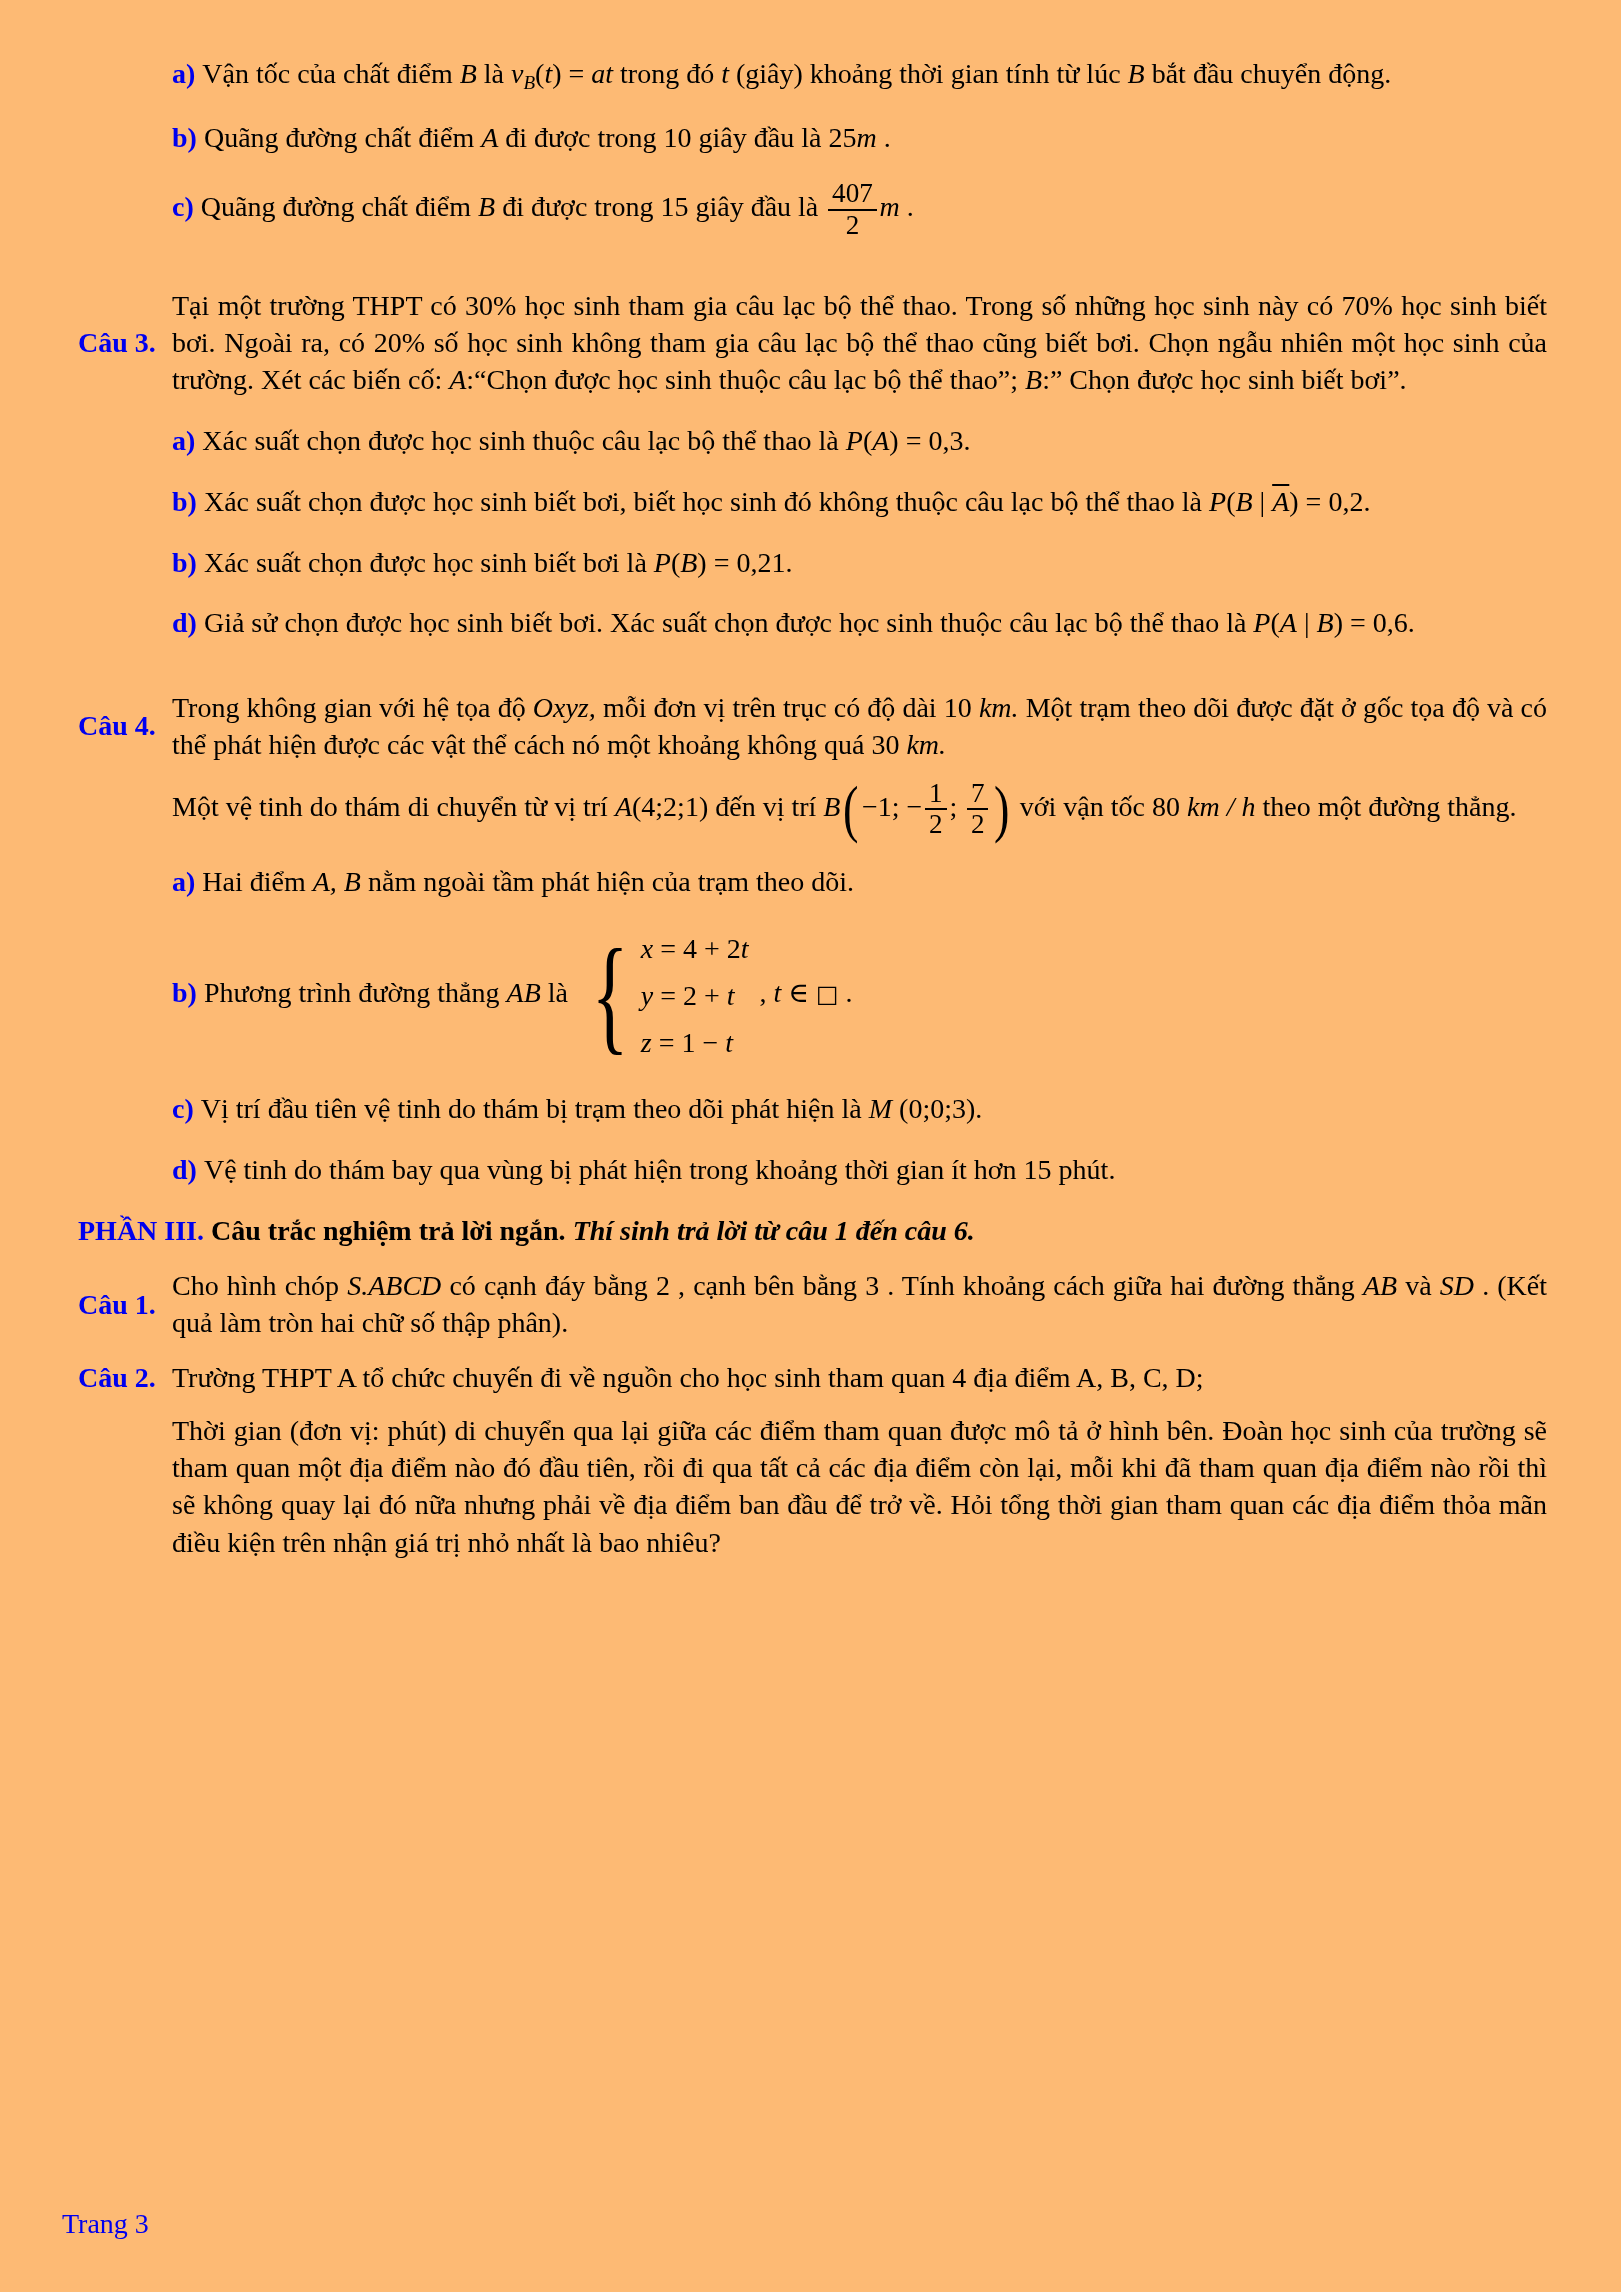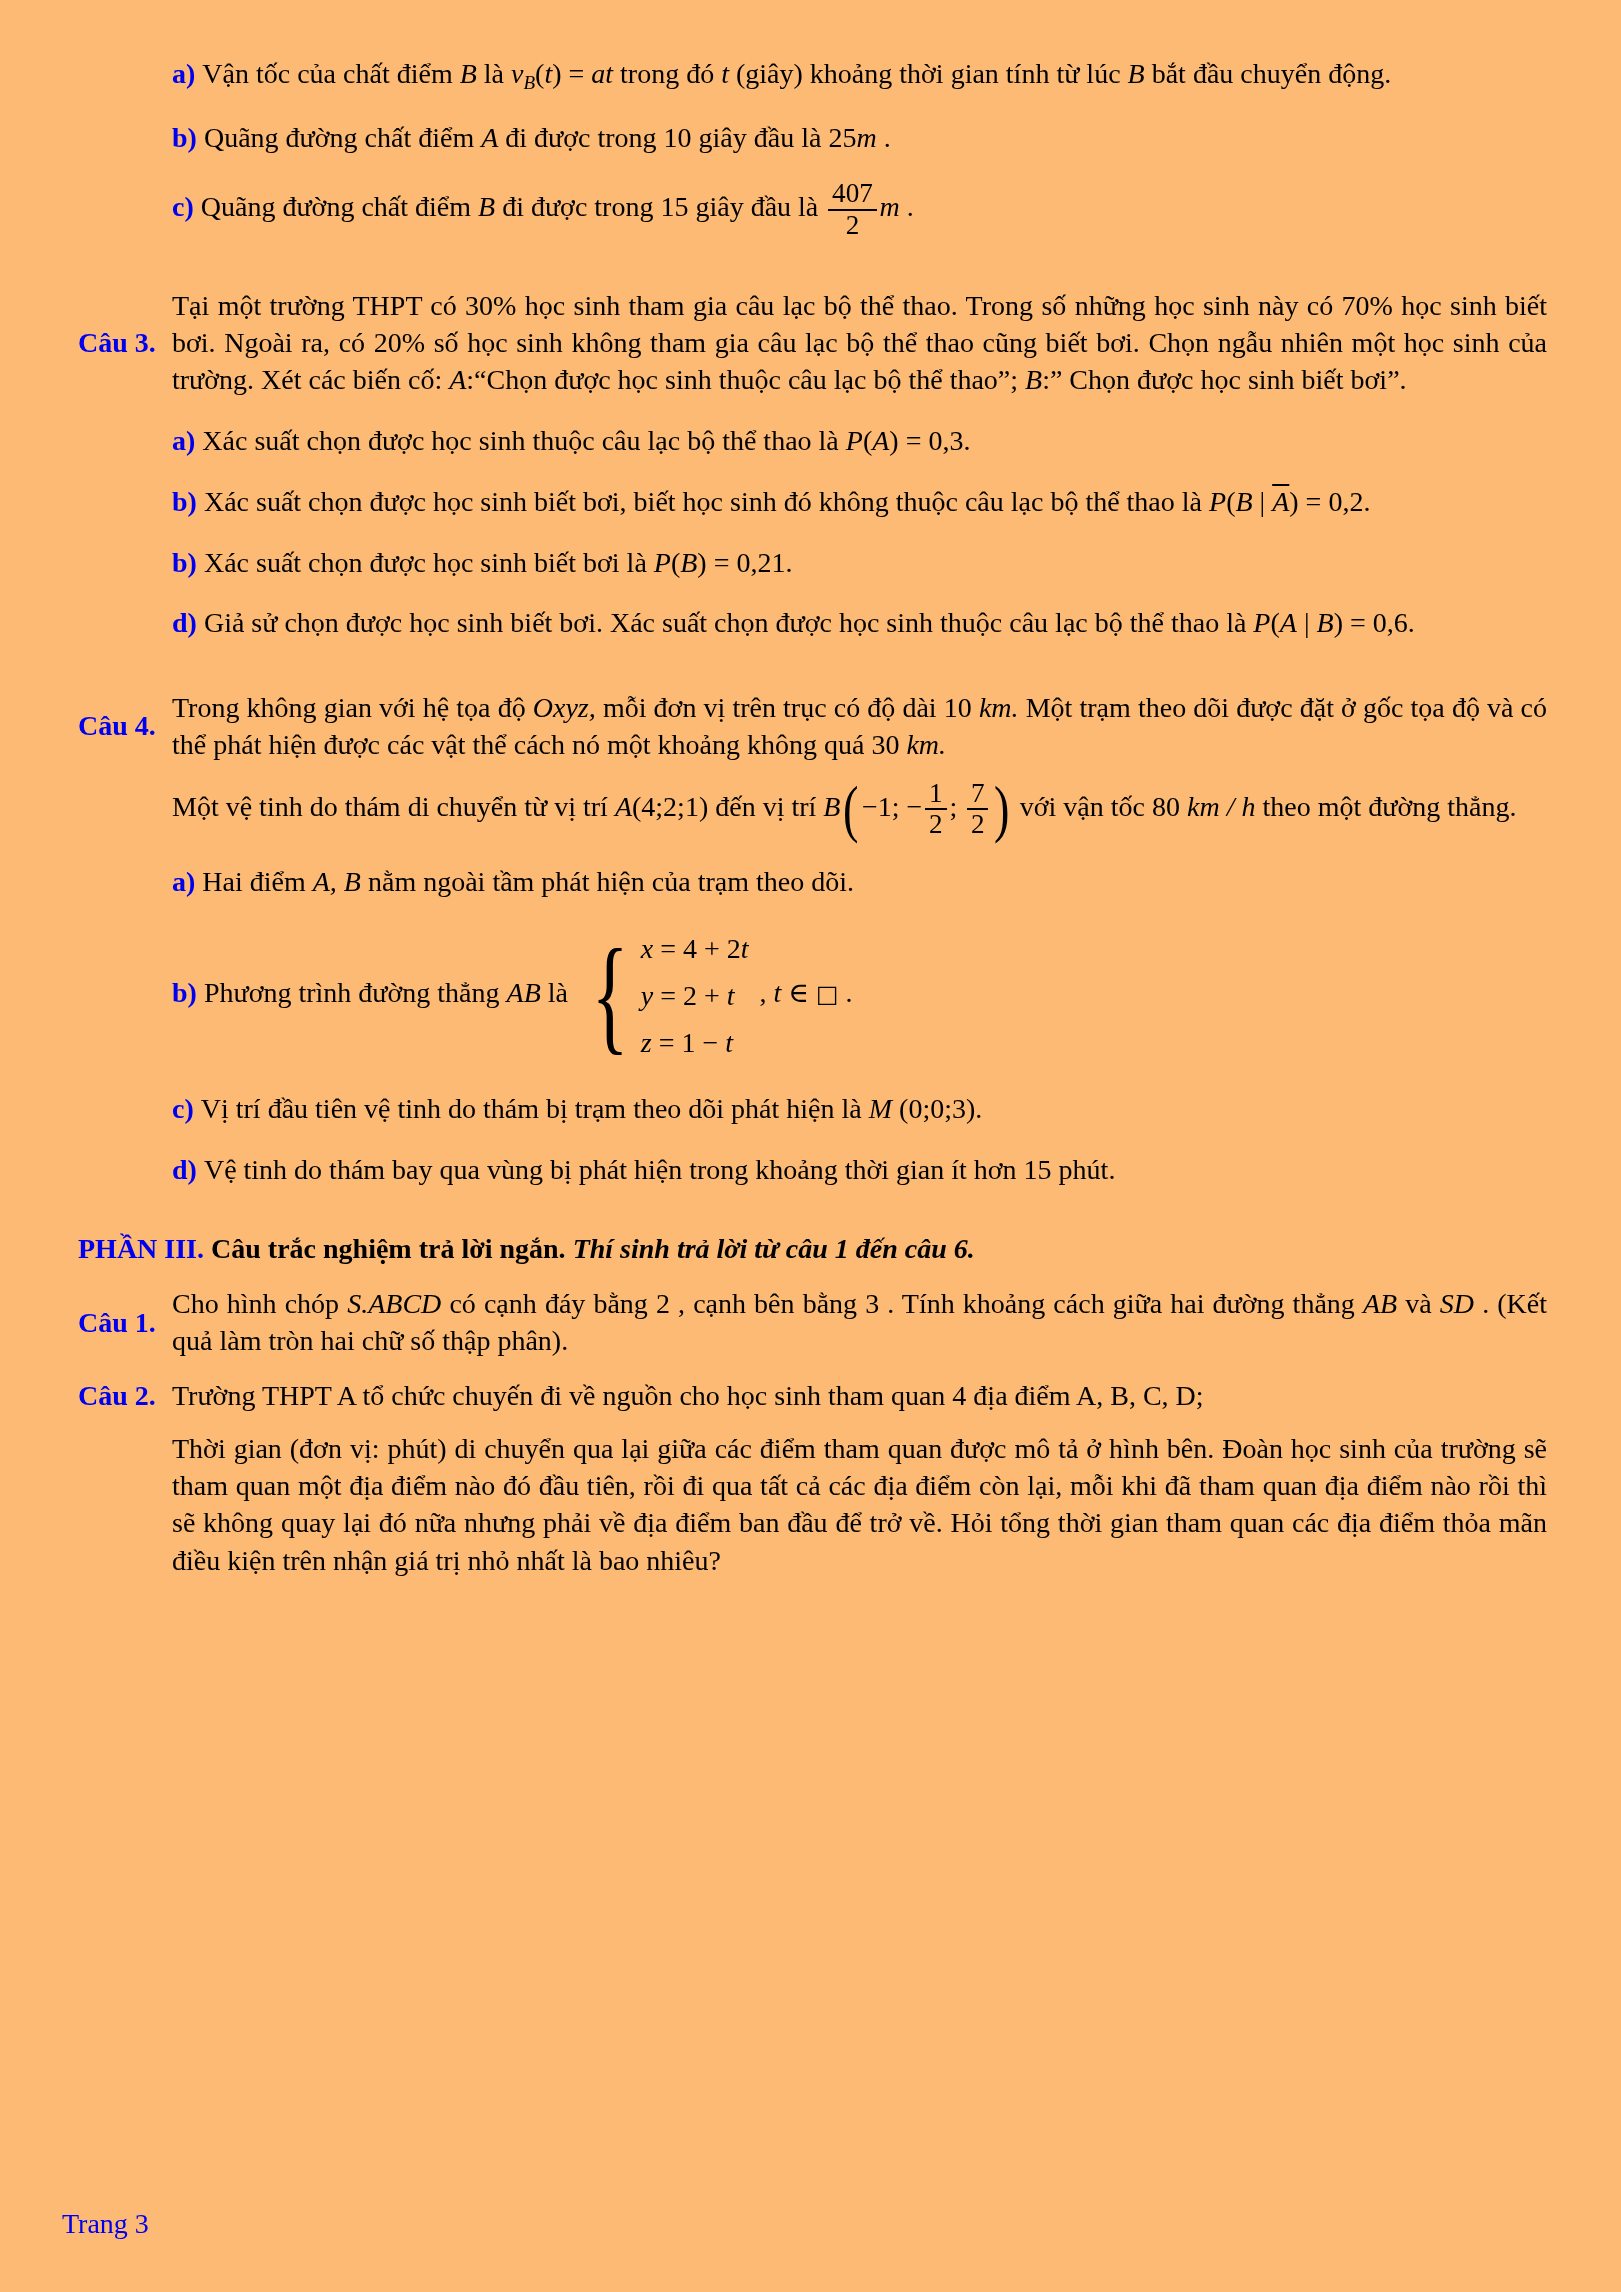--- a/index.html
+++ b/index.html
@@ -24,21 +24,21 @@
   .seg-sub{font-style:italic;font-size:0.68em;vertical-align:-0.3em;}
   .seg-over{font-style:italic;text-decoration:overline;}
   .seg-sq{font-family:"DejaVu Sans",sans-serif;font-size:0.85em;}
   .seg-bigp{display:inline-block;font-size:2.3em;line-height:0;vertical-align:middle;transform:scaleX(.72);}
   .frac{display:inline-block;text-align:center;vertical-align:middle;line-height:1.08;padding:0 2.9px;font-size:0.97em;}
   .frac .num{display:block;border-bottom:2px solid #000;padding:0 3.9px;}
   .frac .den{display:block;}
   .sys{display:inline-flex;align-items:center;vertical-align:middle;margin:0 3.9px;}
   .sys .brace{font-size:129px;line-height:0;display:inline-block;transform:scaleX(.6);font-weight:300;}
   .sys-rows{display:inline-flex;flex-direction:column;row-gap:9.8px;text-align:left;padding:5.9px 0;}
-  .heading-line{margin-top:42px;text-align:left;}
+  .heading-line{margin-top:24px;text-align:left;}
   .sub-q{margin-top:17.6px;}
   .para-indent{margin:15.7px 0 0 94px;text-align:justify;}
   .footer{position:absolute;left:62px;bottom:51px;color:var(--accent,#0000ee);font-weight:normal;}
 </style>
 </head>
 <body>
 
 <div class="page">
 
   <section>

